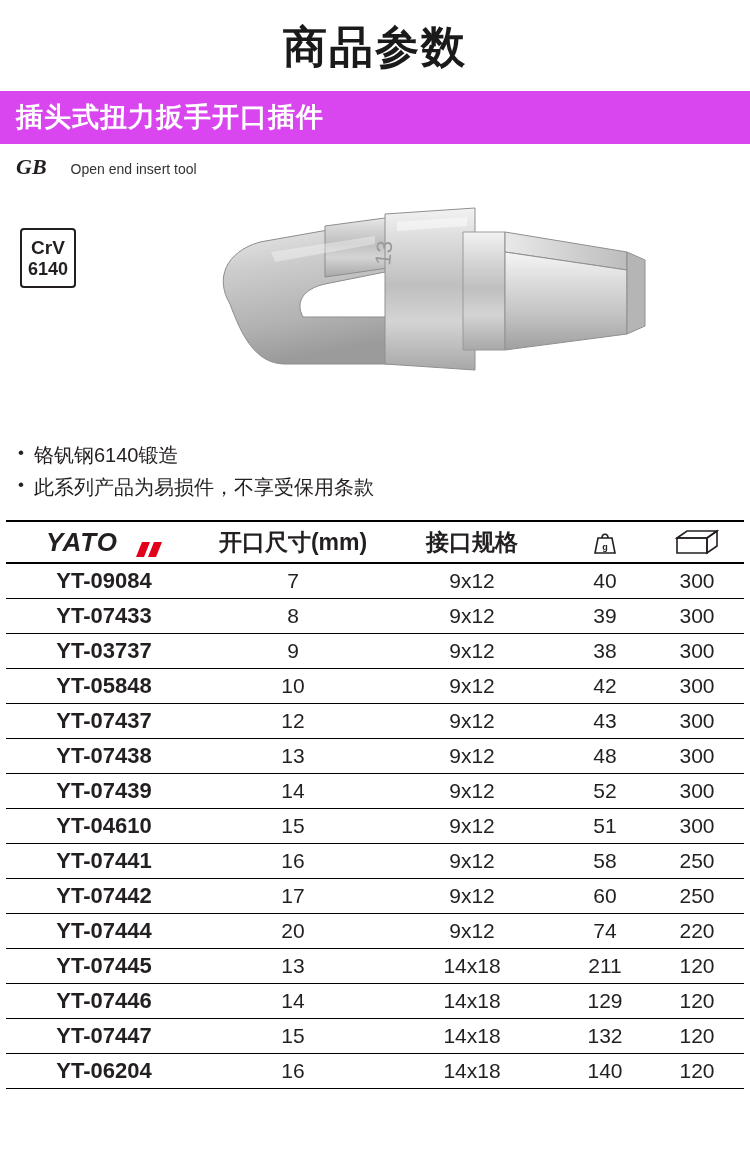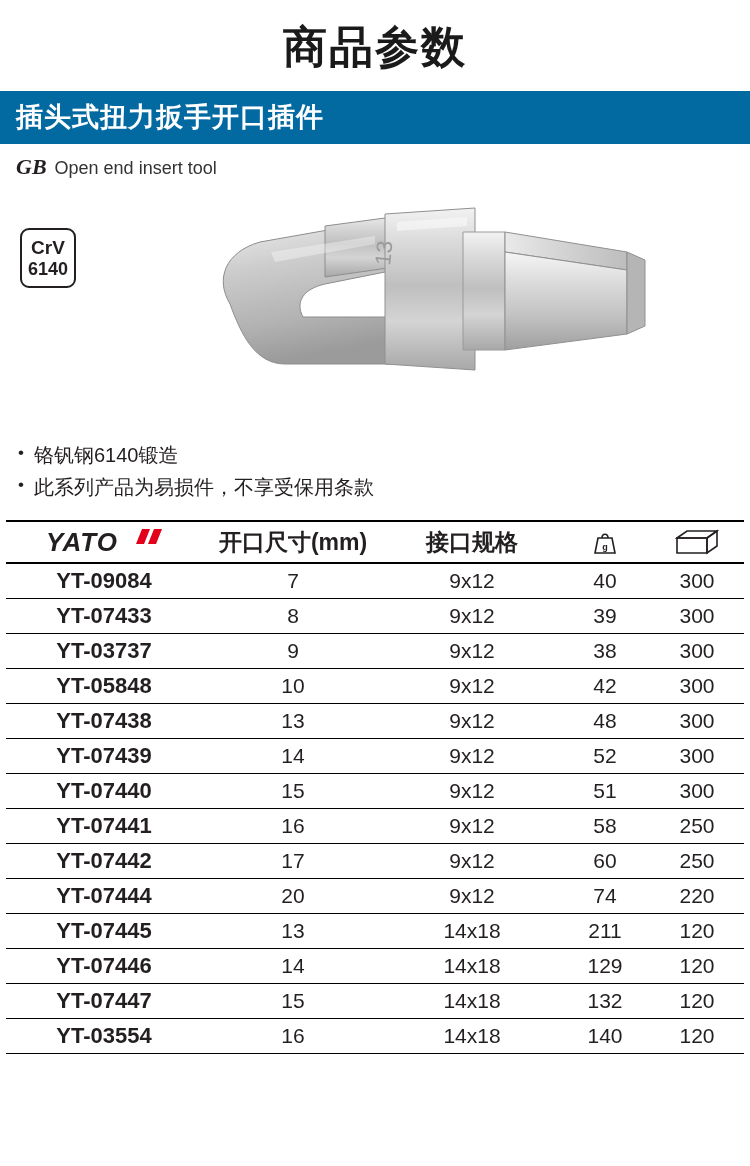--- a/index.html
+++ b/index.html
@@ -24,55 +24,55 @@
   .page-title {
     text-align: center;
     font-size: 44px;
     font-weight: bold;
     letter-spacing: 2px;
     padding: 18px 0 14px 0;
     color: #1a1a1a;
   }
 
   .red-bar {
-    background: #0369a1;
+    background: #d946ef;
     color: #ffffff;
     font-size: 27px;
     font-weight: bold;
     padding: 8px 0 9px 16px;
     letter-spacing: 1px;
   }
 
   .subtitle-row {
     padding: 10px 0 4px 16px;
     display: flex;
     align-items: baseline;
-    gap: 8px;
+    gap: 24px;
   }
   .subtitle-gb {
     font-family: "Liberation Serif", serif;
     font-style: italic;
     font-weight: bold;
     font-size: 22px;
     color: #231f20;
   }
   .subtitle-en {
-    font-size: 18px;
+    font-size: 14px;
     color: #333333;
   }
 
   
   .badge {
     position: absolute;
     left: 20px;
     top: 228px;
     width: 52px;
     height: 56px;
     border: 2px solid #231f20;
-    border-radius: 9px;
+    border-radius: 4px;
     display: flex;
     flex-direction: column;
     justify-content: center;
     align-items: center;
     line-height: 1.15;
   }
   .badge .l1 { font-size: 19px; font-weight: bold; }
   .badge .l2 { font-size: 18px; font-weight: bold; }
 
   
@@ -138,21 +138,21 @@
   }
   .col-code { width: 196px; }
   .col-size { width: 182px; }
   .col-conn { width: 176px; }
   .col-weight { width: 90px; }
   .col-box { width: 94px; }
 
   
   .yato-logo {
     display: flex;
-    align-items: flex-start;
+    align-items: flex-end;
     justify-content: center;
     gap: 18px;
   }
   .yato-text {
     font-family: "Liberation Sans", sans-serif;
     font-weight: bold;
     font-style: italic;
     font-size: 26px;
     letter-spacing: 1px;
     color: #231f20;
@@ -310,35 +310,42 @@
           <td>300</td>
         </tr>
         <tr>
           <td class="code">YT-05848</td>
           <td>10</td>
           <td>9x12</td>
           <td>42</td>
           <td>300</td>
         </tr>
         <tr>
+          <td class="code">YT-07437</td>
+          <td>12</td>
+          <td>9x12</td>
+          <td>43</td>
+          <td>300</td>
+        </tr>
+        <tr>
           <td class="code">YT-07438</td>
           <td>13</td>
           <td>9x12</td>
           <td>48</td>
           <td>300</td>
         </tr>
         <tr>
           <td class="code">YT-07439</td>
           <td>14</td>
           <td>9x12</td>
           <td>52</td>
           <td>300</td>
         </tr>
         <tr>
-          <td class="code">YT-07440</td>
+          <td class="code">YT-04610</td>
           <td>15</td>
           <td>9x12</td>
           <td>51</td>
           <td>300</td>
         </tr>
         <tr>
           <td class="code">YT-07441</td>
           <td>16</td>
           <td>9x12</td>
           <td>58</td>
@@ -373,21 +380,21 @@
           <td>120</td>
         </tr>
         <tr>
           <td class="code">YT-07447</td>
           <td>15</td>
           <td>14x18</td>
           <td>132</td>
           <td>120</td>
         </tr>
         <tr>
-          <td class="code">YT-03554</td>
+          <td class="code">YT-06204</td>
           <td>16</td>
           <td>14x18</td>
           <td>140</td>
           <td>120</td>
         </tr>
       </tbody>
     </table>
   </div>
 
 </div>

